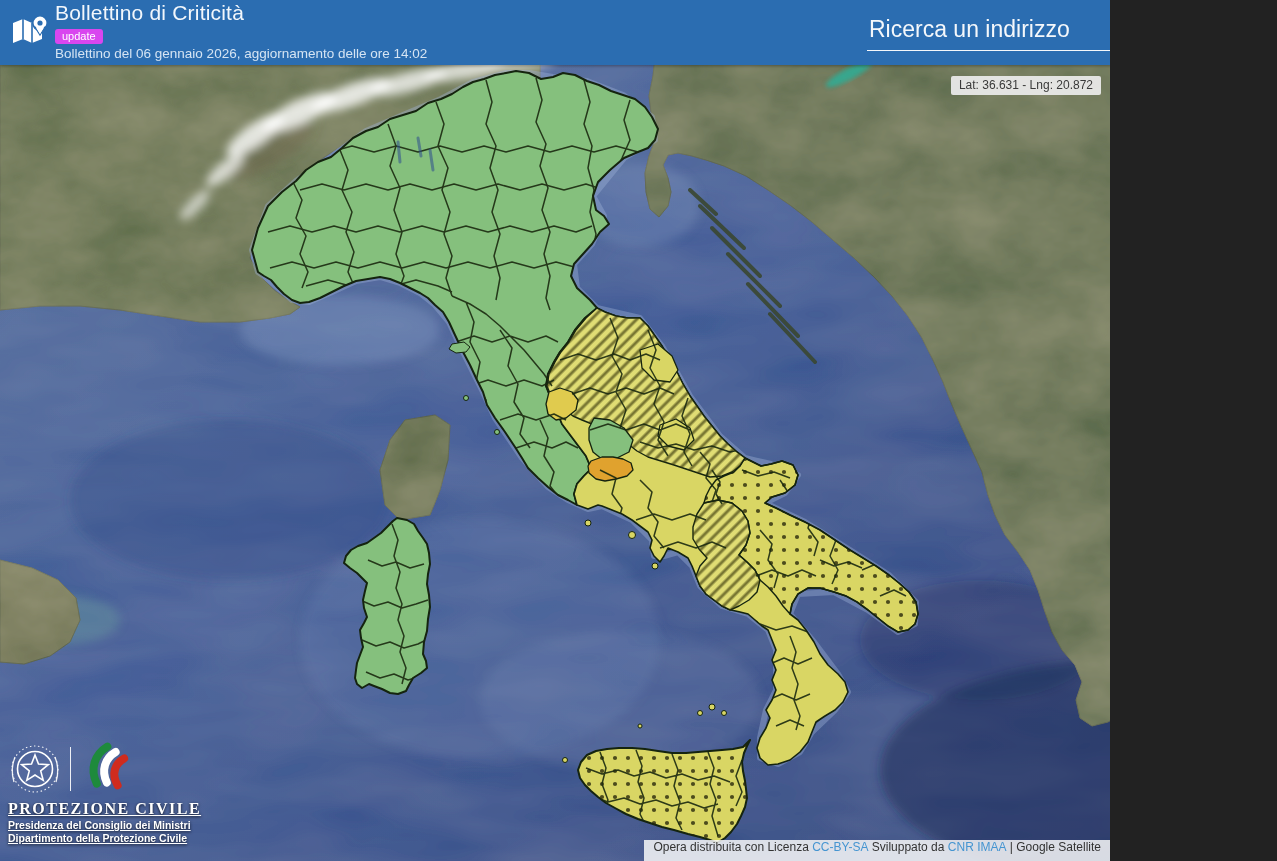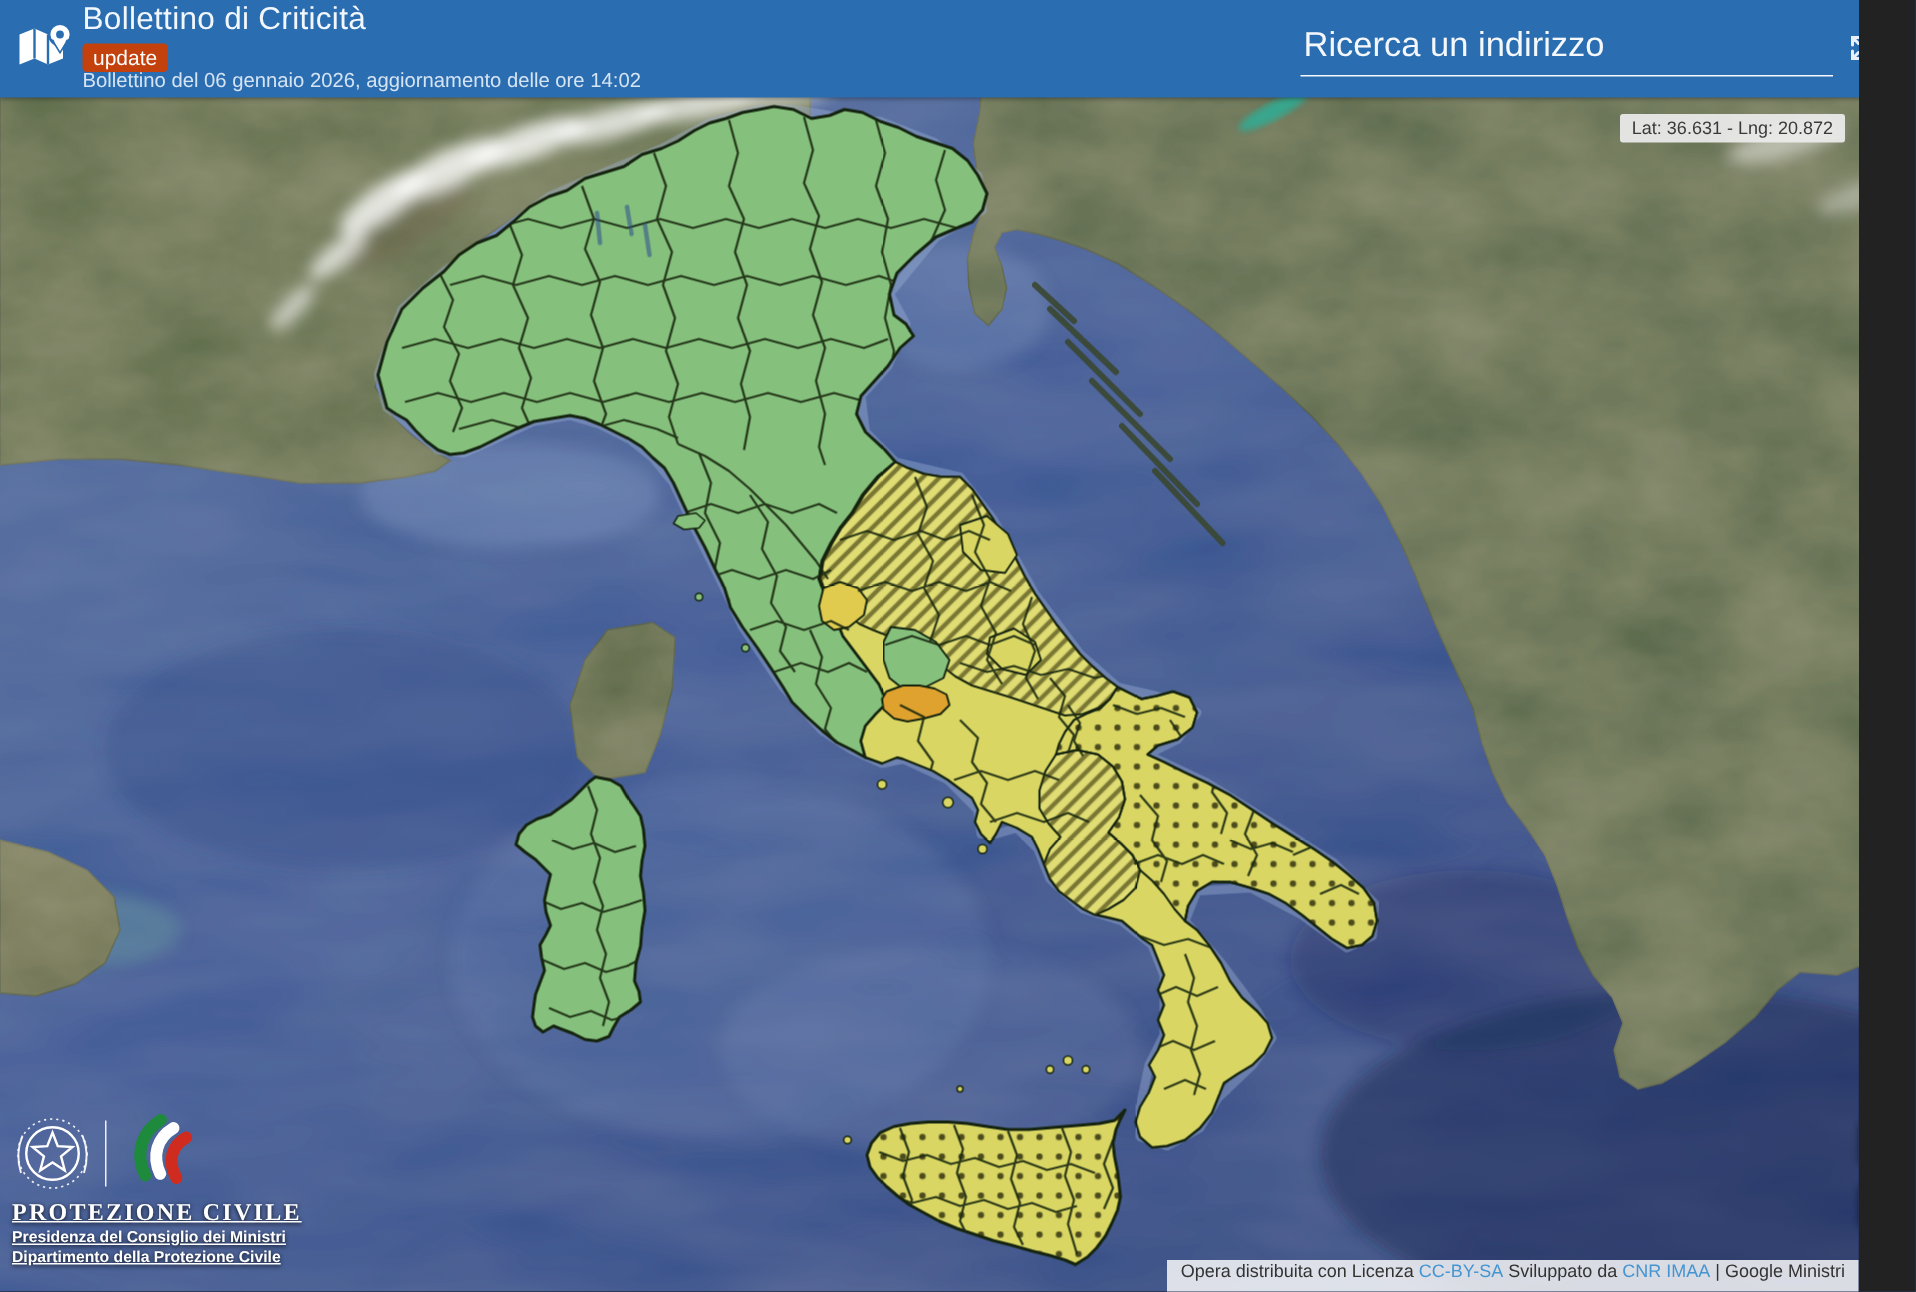--- a/index.html
+++ b/index.html
@@ -1,25 +1,25 @@
 <!DOCTYPE html>
 <html><head>
 <meta charset="utf-8">
 <style>
   html,body{margin:0;padding:0;background:#222;}
-  .stage{position:relative;width:1239px;height:861px;overflow:hidden;
+  .stage{position:relative;width:1110px;height:861px;overflow:hidden;
          font-family:"Liberation Sans",sans-serif;background:#35508f;}
   svg.map{position:absolute;left:0;top:0;}
 
   
   .header{position:absolute;top:0;left:0;width:1277px;height:65px;background:#2b6db1;
           box-shadow:0 1px 3px rgba(0,0,0,.35);}
   .app-icon{position:absolute;left:10px;top:14px;}
   .title{position:absolute;left:55px;top:1px;font-size:21px;color:#f2f7fc;font-weight:400;letter-spacing:.2px;}
-  .badge{position:absolute;left:55px;top:29px;background:#c2410c;color:#fff;font-size:14px;
+  .badge{position:absolute;left:55px;top:29px;background:#d946ef;color:#fff;font-size:11px;
          padding:1px 7px 2px;border-radius:3px;}
   .subtitle{position:absolute;left:55px;top:46px;font-size:13.5px;color:#d5e4f3;}
   .search{position:absolute;left:867px;top:16px;width:353px;}
   .search input{width:100%;background:transparent;border:none;outline:none;
                 border-bottom:1px solid rgba(255,255,255,.95);
                 font-size:23px;color:#fff;padding:0 0 7px 2px;font-family:"Liberation Sans",sans-serif;}
   .search input::placeholder{color:rgba(255,255,255,.95);}
   .fsbtn{position:absolute;left:1231px;top:21px;width:22px;height:22px;cursor:pointer;}
 
   
@@ -255,15 +255,15 @@
         <path d="M11,-15 C-1,-11 -7,0 -4,13" stroke="#ffffff" stroke-width="8"></path>
         <path d="M18,-7 C8,-4 2,5 6,18" stroke="#cf2b1e" stroke-width="8"></path>
       </g>
     </svg>
   </div>
   <div class="pcname">PROTEZIONE CIVILE</div>
   <div class="pcline">Presidenza del Consiglio dei Ministri</div>
   <div class="pcline">Dipartimento della Protezione Civile</div>
 </div>
 
-<div class="attr"><span>Opera distribuita con Licenza </span><span class="lnk">CC-BY-SA</span><span> Sviluppato da </span><span class="lnk">CNR IMAA</span><span> | </span><span>Google Ministri</span></div>
+<div class="attr"><span>Opera distribuita con Licenza </span><span class="lnk">CC-BY-SA</span><span> Sviluppato da </span><span class="lnk">CNR IMAA</span><span> | </span><span>Google Satellite</span></div>
 
 </div>
 
 </body></html>

